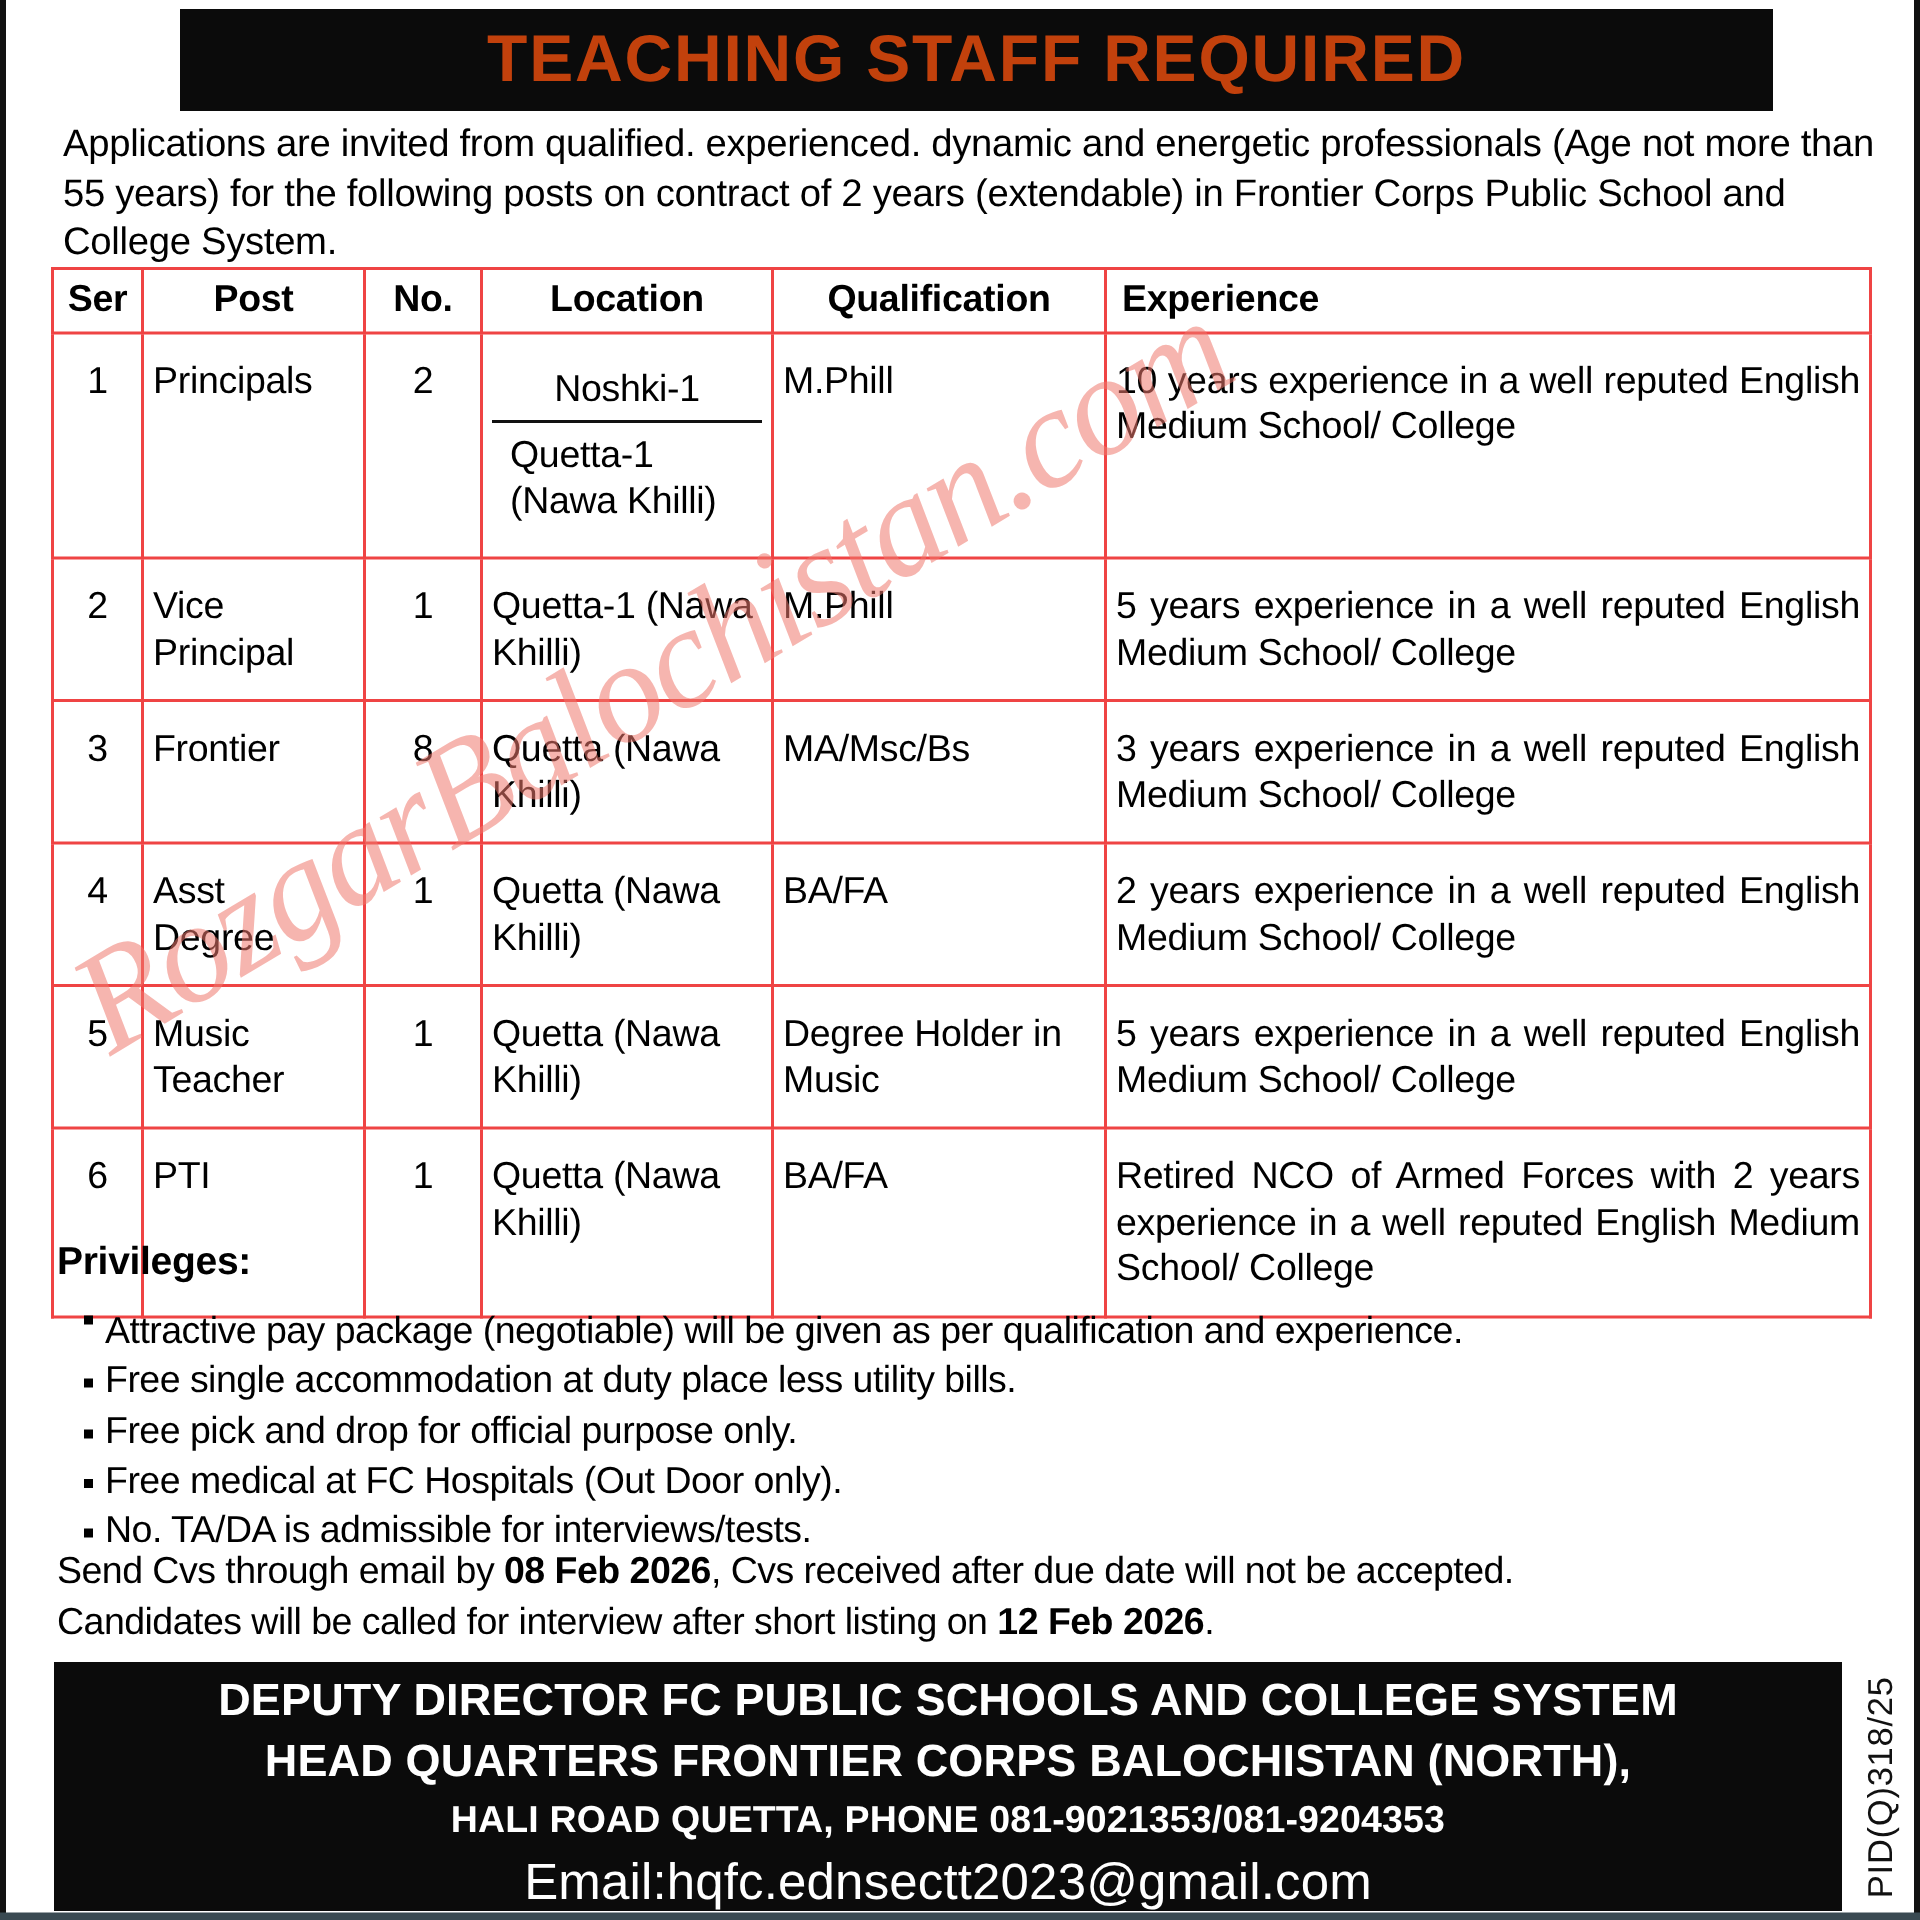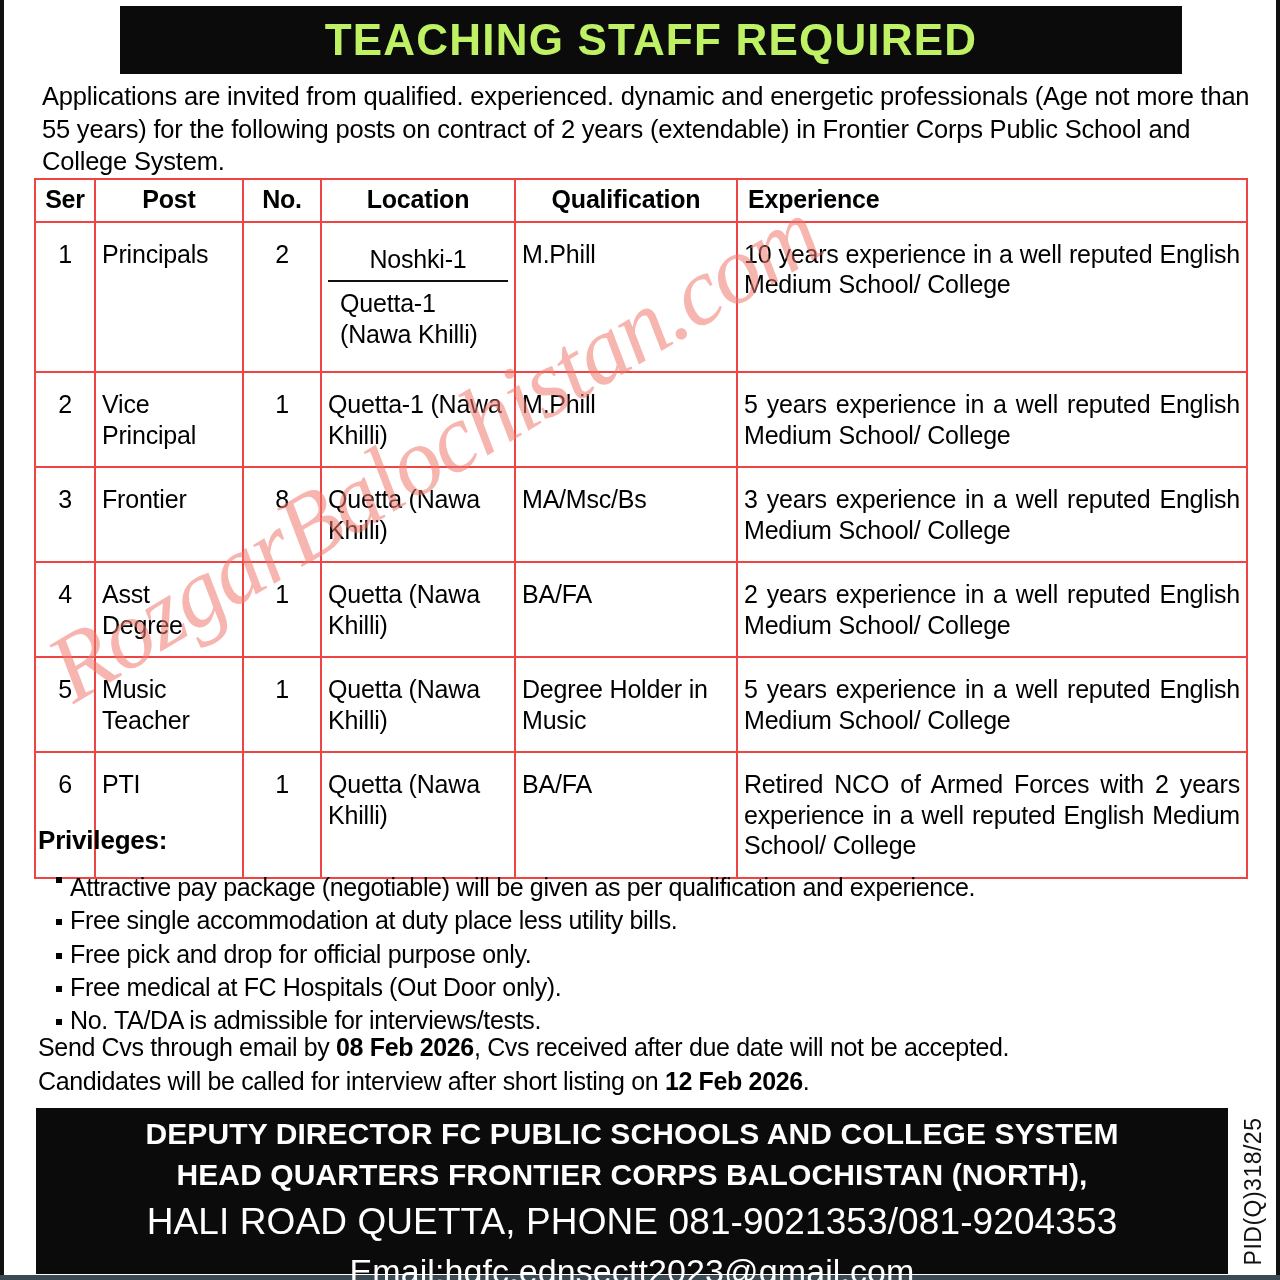--- a/index.html
+++ b/index.html
@@ -57,21 +57,21 @@
     top: 6px;
     width: 1062px;
     height: 68px;
     background: #0b0b0b;
     display: flex;
     align-items: center;
     justify-content: center;
     z-index: 5;
   }
   #title-bar .title-text {
-    color: #bef264;
+    color: #c2410c;
     font-family: "Liberation Sans", sans-serif;
     font-weight: bold;
     font-size: 44px;
     letter-spacing: 1.2px;
     line-height: 1;
     white-space: nowrap;
   }
 
   
   #intro {
@@ -219,22 +219,22 @@
     display: block;
     white-space: nowrap;
     letter-spacing: 0.1px;
   }
   #footer-bar .f1, #footer-bar .f2 {
     font-weight: bold;
     font-size: 30px;
     line-height: 1.36;
   }
   #footer-bar .f3 {
-    font-weight: normal;
-    font-size: 37px;
+    font-weight: bold;
+    font-size: 25px;
     line-height: 1.4;
   }
   #footer-bar .f4 {
     font-weight: normal;
     font-size: 34px;
     line-height: 1.45;
   }
 
   
   #pid-label {

